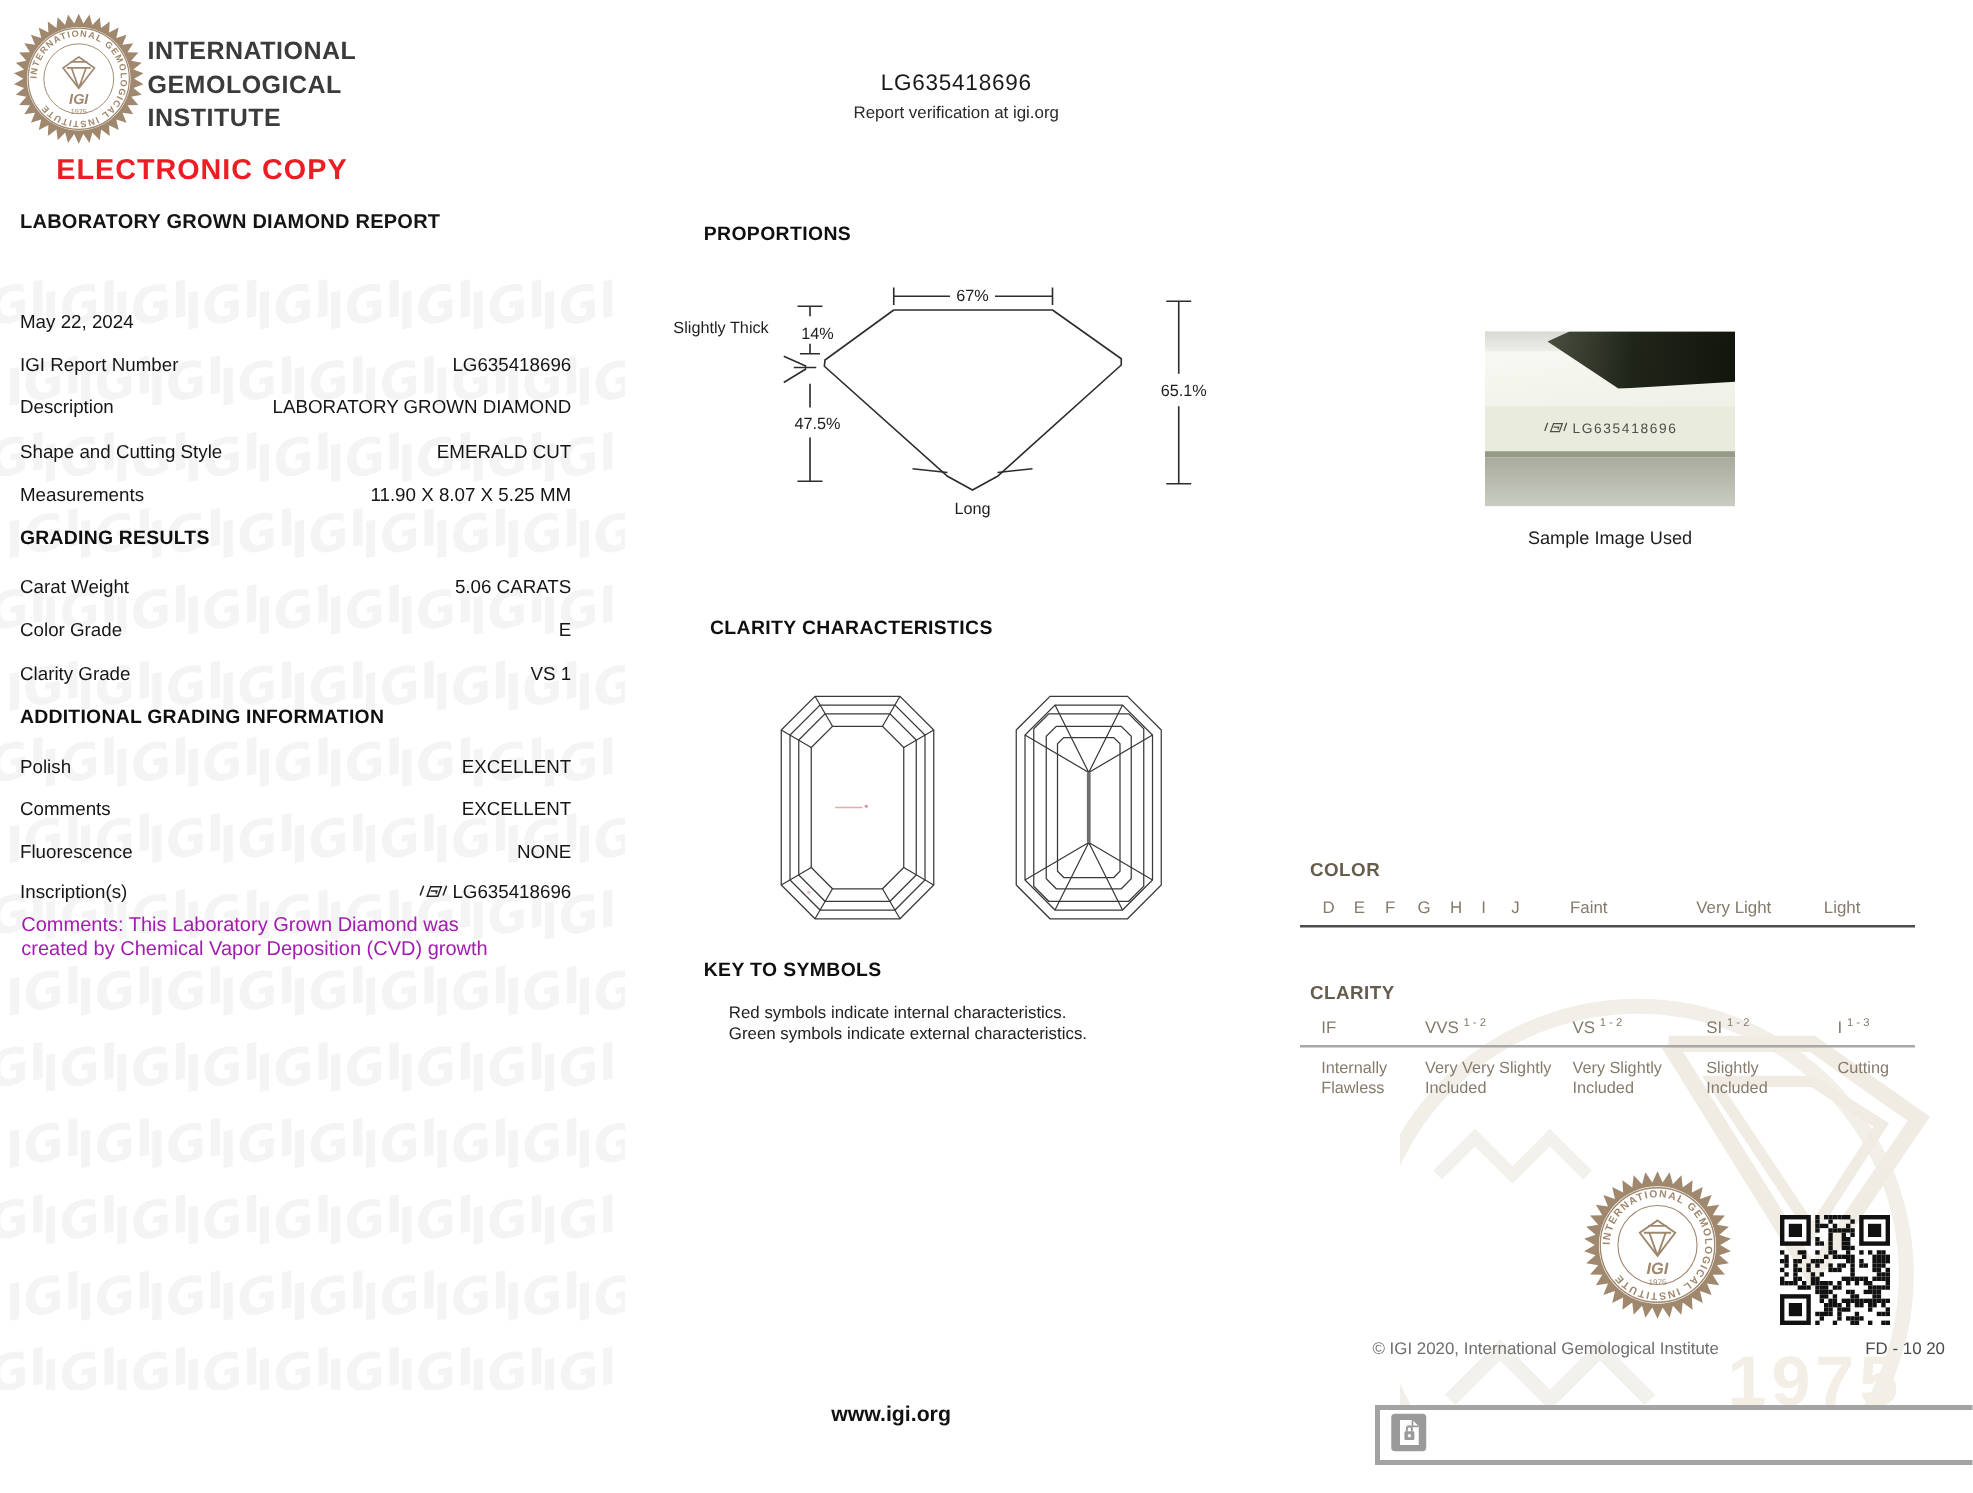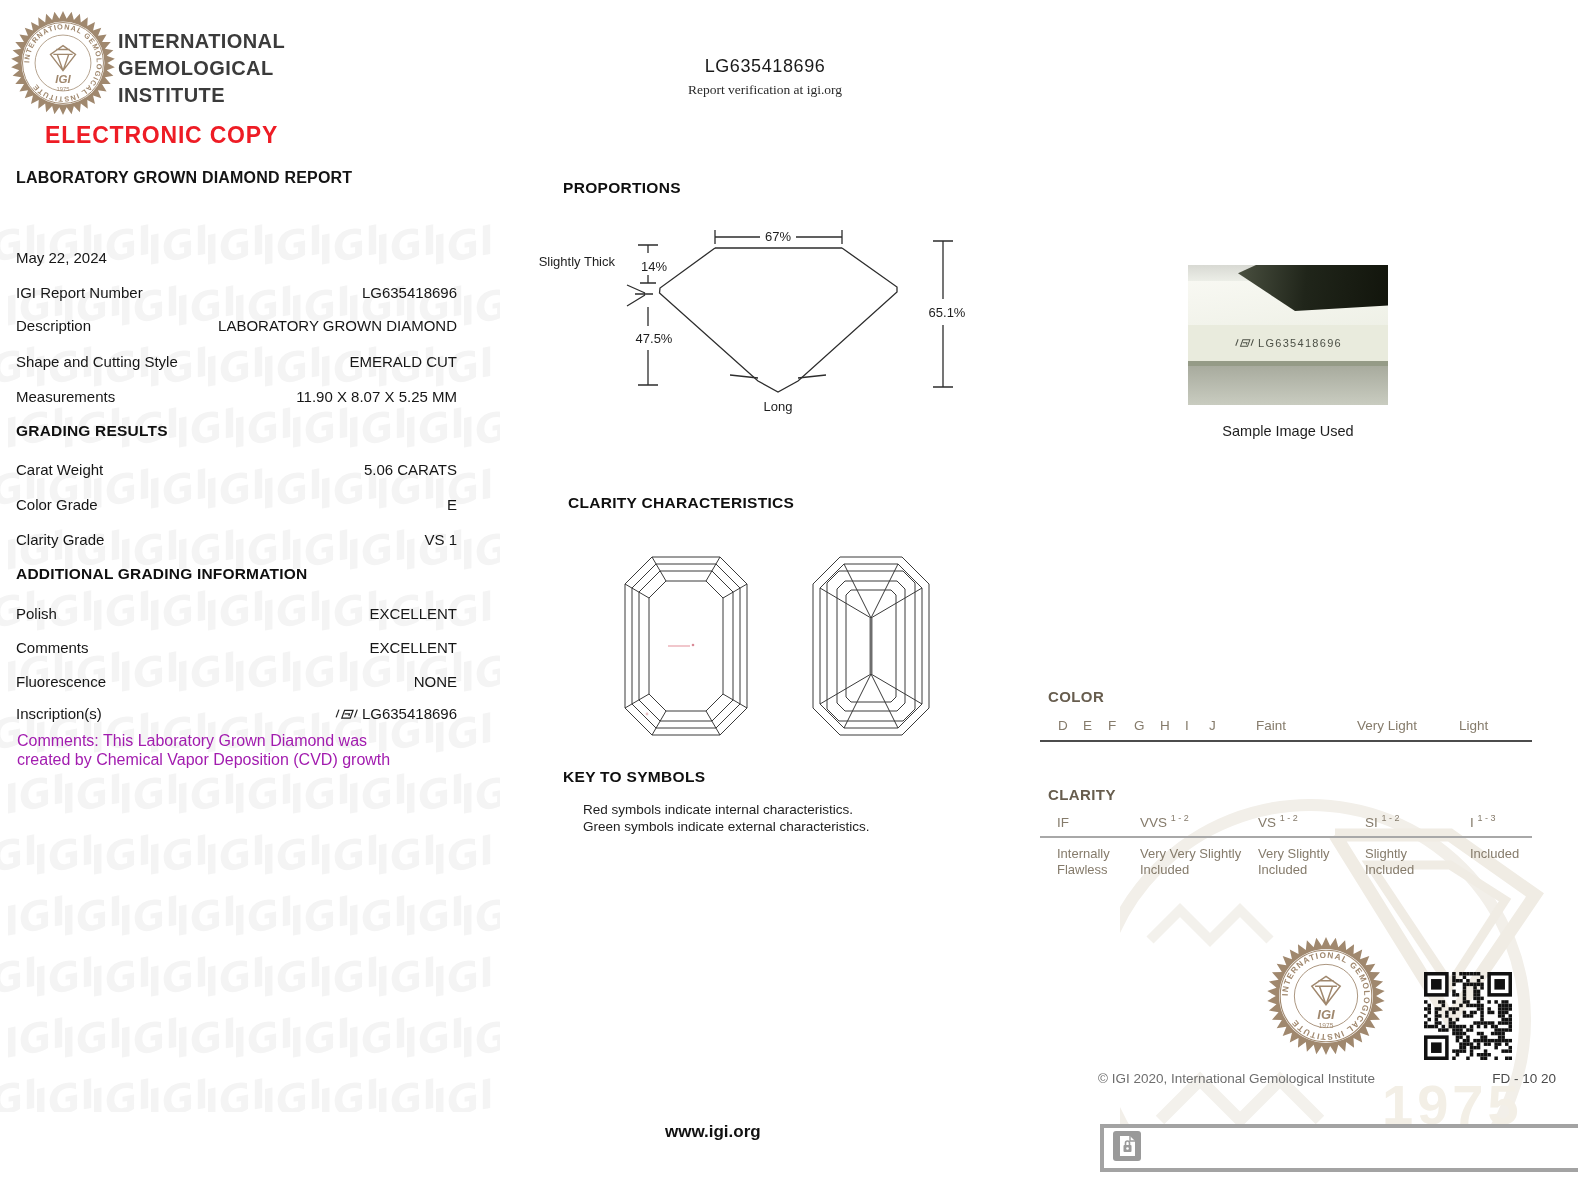--- a/index.html
+++ b/index.html
@@ -6,21 +6,21 @@
   body{
     width:1578px;height:1194px;position:relative;background:#fff;overflow:hidden;
     font-family:"Liberation Sans",sans-serif;color:#1c1c1c;
   }
   .abs{position:absolute;}
   
   .org-title{position:absolute;left:118px;top:28px;font-size:20px;font-weight:bold;color:#3b3b3b;line-height:27px;letter-spacing:.4px;}
   .electronic{position:absolute;left:45px;top:122px;font-size:23px;font-weight:bold;letter-spacing:.8px;}
   .report-title{position:absolute;left:16px;top:169px;font-size:16px;font-weight:bold;color:#141414;letter-spacing:.2px;text-align:right;}
   .center-number{position:absolute;left:565px;top:56px;width:400px;text-align:center;font-size:18px;letter-spacing:.6px;color:#1a1a1a;}
-  .center-verif{position:absolute;left:565px;top:82px;width:400px;text-align:center;font-size:13.5px;color:#2a2a2a;font-family:Liberation Serif, serif;}
+  .center-verif{position:absolute;left:565px;top:82px;width:400px;text-align:center;font-size:13.5px;color:#2a2a2a;}
   
   .row{position:absolute;left:16px;width:441px;display:flex;justify-content:space-between;font-size:15px;color:#161616;}
   .row .lbl{white-space:nowrap;}
   .row .val{white-space:nowrap;text-align:right;}
   .sec{position:absolute;left:16px;font-size:15.5px;font-weight:bold;color:#0f0f0f;letter-spacing:.2px;}
   .comments{position:absolute;left:17px;top:731px;width:450px;font-size:16px;line-height:19px;color:#a21caf;}
   .insc-glyph{display:inline-block;vertical-align:-1px;margin-right:4px;}
   
   .h2{position:absolute;font-size:15.5px;font-weight:bold;color:#0f0f0f;letter-spacing:.3px;}
   svg text{font-family:"Liberation Sans",sans-serif;}
@@ -398,21 +398,21 @@
   <span class="scale-item" style="left:1258px;top:813px;color:#857b6b"><span>VS</span> <sup>1 - 2</sup></span>
   <span class="scale-item" style="left:1365px;top:813px;color:#857b6b"><span>SI</span> <sup>1 - 2</sup></span>
   <span class="scale-item" style="left:1470px;top:813px;color:#857b6b"><span>I</span> <sup>1 - 3</sup></span>
 </div>
 <div class="rule-light" style="top:836px"></div>
 <div>
   <div class="desc" style="left:1057px;top:846px;width:85px;color:#857b6b">Internally Flawless</div>
   <div class="desc" style="left:1140px;top:846px;width:118px;color:#857b6b">Very Very Slightly Included</div>
   <div class="desc" style="left:1258px;top:846px;width:118px;color:#857b6b">Very Slightly Included</div>
   <div class="desc" style="left:1365px;top:846px;width:80px;color:#857b6b">Slightly Included</div>
-  <div class="desc" style="left:1470px;top:846px;width:90px;color:#857b6b">Included</div>
+  <div class="desc" style="left:1470px;top:846px;width:90px;color:#857b6b">Cutting</div>
 </div>
 
 <div class="abs" style="left:1266px;top:936px" id="seal-bottom"><svg viewBox="0 0 110 110" width="120" height="120">
     <polygon points="55.0,1.0 58.8,9.2 63.9,1.7 66.3,10.4 72.5,3.9 73.5,12.9 80.7,7.5 80.2,16.5 88.2,12.4 86.2,21.2 94.7,18.4 91.3,26.7 100.2,25.5 95.5,33.1 104.5,33.3 98.5,40.1 107.3,41.7 100.4,47.4 108.8,50.5 101.0,55.0 108.8,59.5 100.4,62.6 107.3,68.3 98.5,69.9 104.5,76.7 95.5,76.9 100.2,84.5 91.3,83.3 94.7,91.6 86.2,88.8 88.2,97.6 80.2,93.5 80.7,102.5 73.5,97.1 72.5,106.1 66.3,99.6 63.9,108.3 58.8,100.8 55.0,109.0 51.2,100.8 46.1,108.3 43.7,99.6 37.5,106.1 36.5,97.1 29.3,102.5 29.8,93.5 21.8,97.6 23.8,88.8 15.3,91.6 18.7,83.3 9.8,84.5 14.5,76.9 5.5,76.7 11.5,69.9 2.7,68.3 9.6,62.6 1.2,59.5 9.0,55.0 1.2,50.5 9.6,47.4 2.7,41.7 11.5,40.1 5.5,33.3 14.5,33.1 9.8,25.5 18.7,26.7 15.3,18.4 23.8,21.2 21.8,12.4 29.8,16.5 29.3,7.5 36.5,12.9 37.5,3.9 43.7,10.4 46.1,1.7 51.2,9.2" fill="#a0886e"></polygon>
     <circle cx="55" cy="55" r="43" fill="#fff"></circle>
     <circle cx="55" cy="55" r="42" fill="none" stroke="#a0886e" stroke-width="1"></circle>
     <circle cx="55" cy="55" r="29" fill="none" stroke="#a0886e" stroke-width="0.8"></circle>
     <defs>
         <path id="bc" d="M55,55 m-35,0 a35,35 0 1,1 70,0 a35,35 0 1,1 -70,0"></path>
       </defs>

